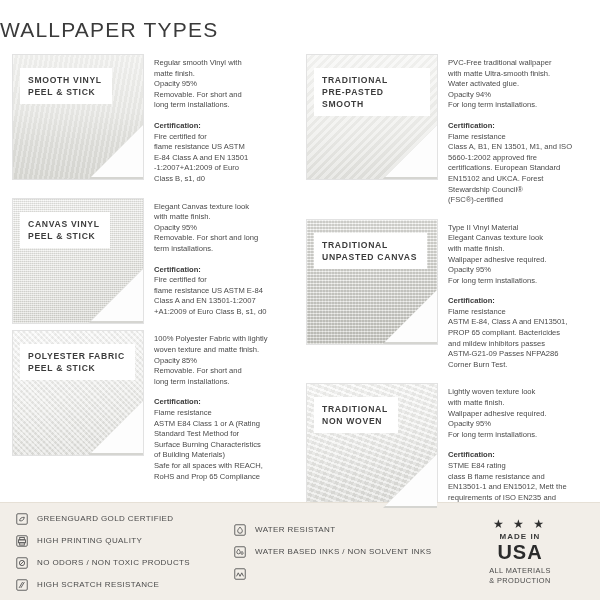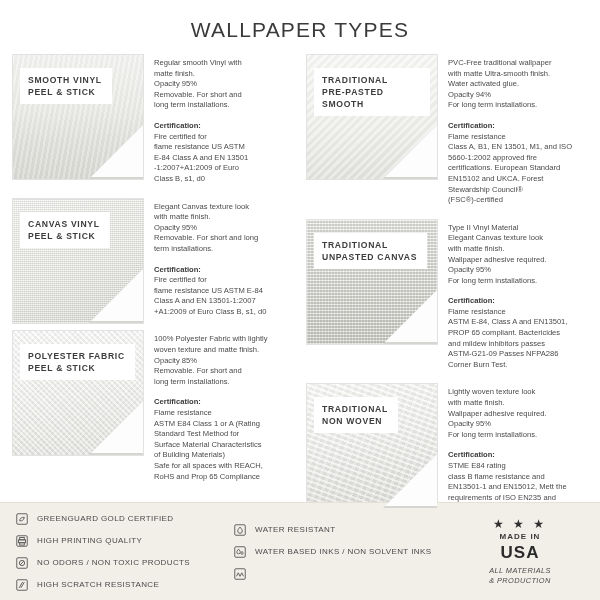--- a/index.html
+++ b/index.html
@@ -10,21 +10,20 @@
     font-family: "Liberation Sans", sans-serif;
     color: #333;
   }
   #page {
     position: relative;
     width: 600px; height: 600px;
     overflow: hidden;
     background: #fff;
   }
   .title {
-    text-align: center;
     font-size: 21px;
     letter-spacing: 1.2px;
     color: #3a3a3a;
     padding-top: 18px;
     padding-bottom: 12px;
     font-weight: normal;
     margin: 0;
   }
   .grid {
     display: grid;
@@ -208,34 +207,33 @@
     line-height: 12px;
   }
   .usa-made {
     font-size: 8px;
     letter-spacing: 1px;
     color: #3a3a3a;
     font-weight: bold;
     line-height: 9px;
   }
   .usa-big {
-    font-size: 17px;
+    font-size: 20px;
     font-weight: bold;
     letter-spacing: 1px;
     color: #2b2b2b;
     line-height: 19px;
   }
   .usa-sub {
     font-size: 7.4px;
     letter-spacing: 0.4px;
     color: #4a4a4a;
     text-align: left;
     line-height: 9.5px;
     margin-top: 2px;
-    font-style: italic;
   }
   .content { padding-bottom: 104px; }
 </style>
 </head>
 <body>
 
 <div id="page">
 
   <h1 class="title">WALLPAPER TYPES</h1>
 
@@ -317,21 +315,21 @@
               <span>100% Polyester Fabric with lightly</span>
               <span>woven texture and matte finish.</span>
               <span>Opacity 85%</span>
               <span>Removable. For short and</span>
               <span>long term installations.</span>
             </p>
             <p class="lines cert">
               <span><b>Certification:</b> <span>Flame resistance</span></span>
               <span>ASTM E84 Class 1 or A (Rating</span>
               <span>Standard Test Method for</span>
-              <span>Surface Material Characteristics</span>
+              <span>Surface Burning Characteristics</span>
               <span>of Building Materials)</span>
               <span>Safe for all spaces with REACH,</span>
               <span>RoHS and Prop 65 Compliance</span>
             </p>
           </div>
         </div>
 
       </div>
 
       <div class="col">

